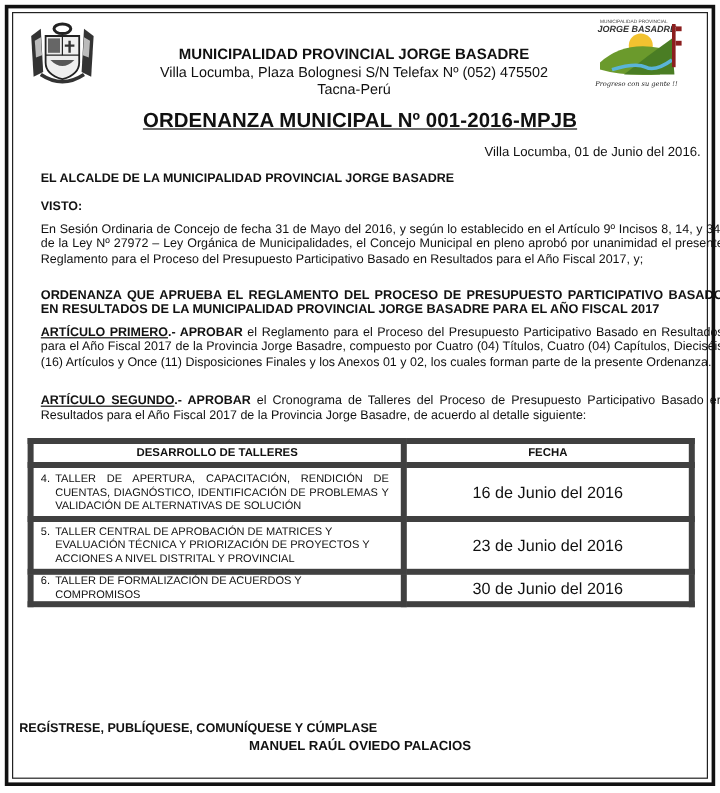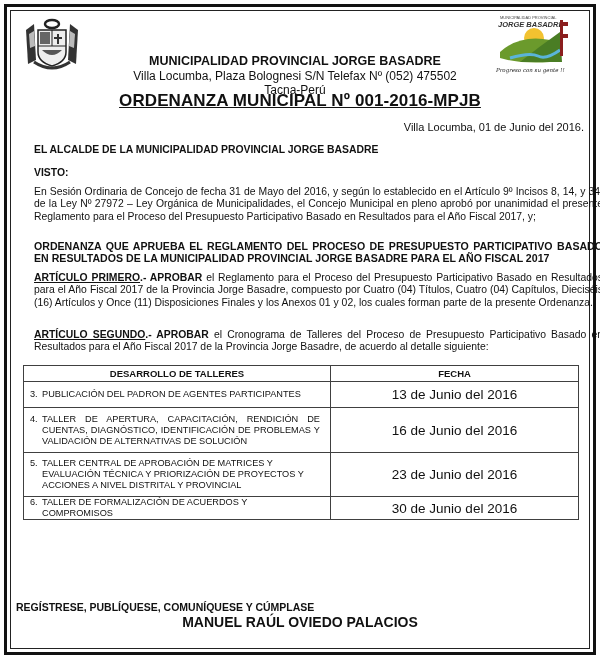--- a/index.html
+++ b/index.html
@@ -3,43 +3,43 @@
 <meta charset="utf-8">
 <style>
   html, body { margin: 0; padding: 0; background: #ffffff; }
   body { width: 600px; height: 661px; position: relative; overflow: hidden; font-family: "Liberation Sans", sans-serif; color: #111; }
   .frame-outer { position: absolute; left: 4px; top: 4px; width: 586px; height: 645px; border: 3px solid #111; }
   .frame-inner { position: absolute; left: 10px; top: 10px; width: 578px; height: 637px; border: 1px solid #222; }
 
   .crest { position: absolute; left: 20px; top: 16px; width: 64px; height: 60px; }
   .logo { position: absolute; left: 490px; top: 12px; width: 96px; height: 64px; }
   .header { position: absolute; left: 100px; top: 38px; width: 390px; text-align: center; }
-  .header .org { font-weight: bold; font-size: 12.5px; line-height: 15px; margin-top: 16px; }
+  .header .org { font-weight: bold; font-size: 12.5px; line-height: 15px; }
   .header .addr { font-size: 12px; line-height: 14px; }
   .header .city { font-size: 12px; line-height: 14px; }
 
   .doc-title { position: absolute; left: 0; top: 91px; width: 600px; text-align: center; font-weight: bold; font-size: 17px; text-decoration: underline; letter-spacing: 0.1px; }
 
   .date { position: absolute; right: 16px; top: 121px; font-size: 11px; }
 
   .p { position: absolute; left: 16px; width: 569px; font-size: 10.4px; line-height: 12.4px; text-align: justify; margin-left: 18px; }
   .b { font-weight: bold; }
   .u { text-decoration: underline; }
 
   table.sched { position: absolute; left: 23px; top: 365px; width: 556px; border-collapse: collapse; }
-  table.sched td, table.sched th { border: 1px solid #404040; padding: 0 6px; vertical-align: middle; }
+  table.sched td, table.sched th { border: 5px solid #404040; padding: 0 6px; vertical-align: middle; }
   table.sched th { font-size: 9.5px; font-weight: bold; height: 15px; text-align: center; }
   table.sched td.act { width: 294px; font-size: 9.2px; line-height: 11px; }
   table.sched td.date-cell { text-align: center; font-size: 13.5px; }
   .act-num { display: inline-block; width: 12px; vertical-align: top; }
   .act-text { display: inline-block; width: 278px; vertical-align: top; text-align: justify; }
   .act-sub { font-weight: bold; }
 
   .closing { position: absolute; left: 16px; top: 601px; font-size: 10.5px; font-weight: bold; }
-  .sig { position: absolute; left: 0; top: 616px; width: 600px; text-align: center; font-size: 14px; font-weight: bold; line-height: 13px; }
+  .sig { position: absolute; left: 0; top: 616px; width: 600px; text-align: center; font-size: 11px; font-weight: bold; line-height: 13px; }
 </style>
 </head>
 <body>
 
 <div class="frame-outer"></div>
 <div class="frame-inner"></div>
 
 <div class="crest">
   <svg width="64" height="60" viewBox="0 0 64 60">
 
@@ -103,24 +103,20 @@
 </div>
 
 <table class="sched">
   <thead>
     <tr>
       <th>DESARROLLO DE TALLERES</th>
       <th>FECHA</th>
     </tr>
   </thead>
   <tbody>
-    <tr style="height:26px;">
-      <td class="act"><span class="act-num">3.</span><span class="act-text" style="text-align:left;">PUBLICACIÓN DEL PADRON DE AGENTES PARTICIPANTES</span></td>
-      <td class="date-cell">13 de Junio del 2016</td>
-    </tr>
     <tr style="height:45px;">
       <td class="act"><span class="act-num">4.</span><span class="act-text">TALLER DE APERTURA, CAPACITACIÓN, RENDICIÓN DE CUENTAS, DIAGNÓSTICO, IDENTIFICACIÓN DE PROBLEMAS Y VALIDACIÓN DE ALTERNATIVAS DE SOLUCIÓN</span></td>
       <td class="date-cell">16 de Junio del 2016</td>
     </tr>
     <tr style="height:44px;">
       <td class="act"><span class="act-num">5.</span><span class="act-text" style="text-align:left;">TALLER CENTRAL DE APROBACIÓN DE MATRICES Y EVALUACIÓN TÉCNICA Y PRIORIZACIÓN DE PROYECTOS Y ACCIONES A NIVEL DISTRITAL Y PROVINCIAL</span></td>
       <td class="date-cell">23 de Junio del 2016</td>
     </tr>
     <tr style="height:16px;">
       <td class="act"><span class="act-num">6.</span><span class="act-text" style="text-align:left;">TALLER DE FORMALIZACIÓN DE ACUERDOS Y COMPROMISOS</span></td>

